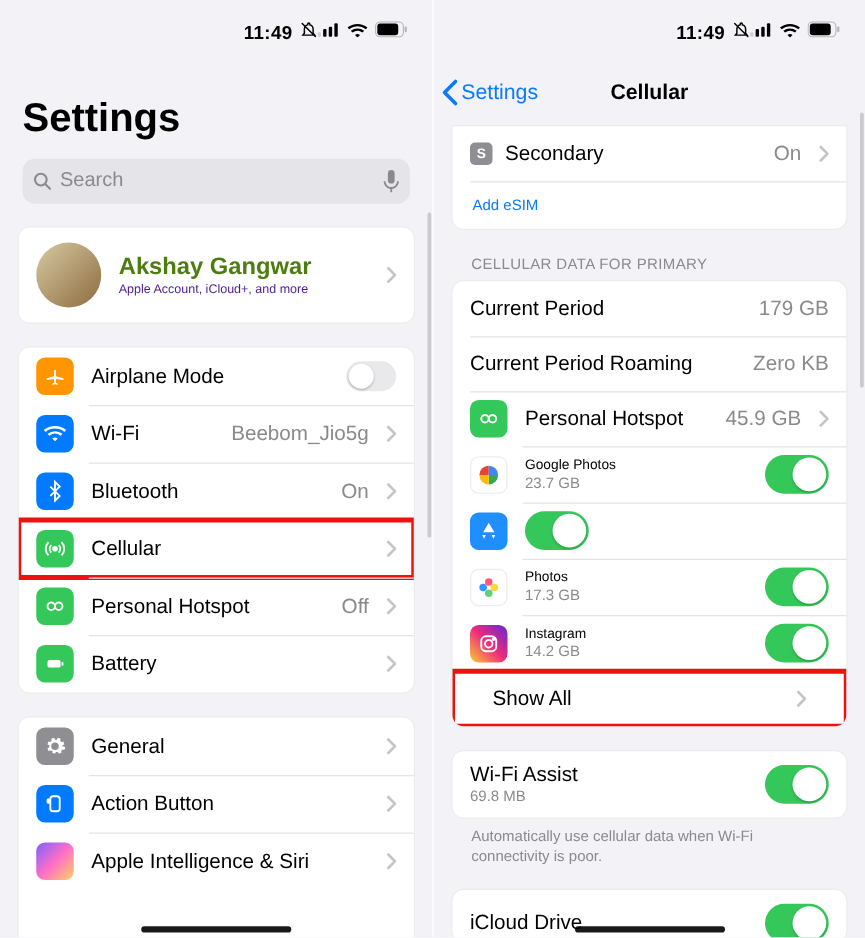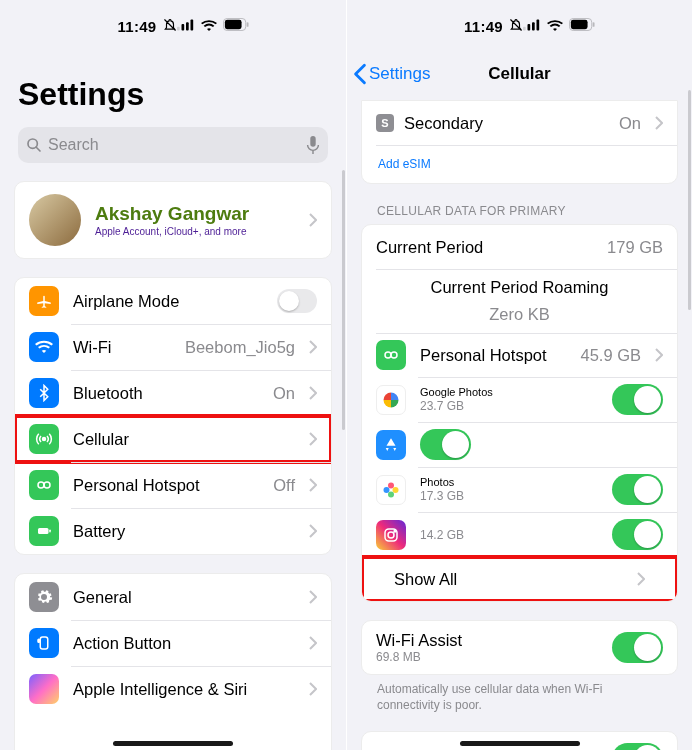--- a/index.html
+++ b/index.html
@@ -3,21 +3,21 @@
 <meta charset="utf-8">
 <style>
   * { box-sizing: border-box; margin: 0; padding: 0; -webkit-font-smoothing: antialiased; }
   html, body { font-family: -apple-system, "SF Pro Text", "Helvetica Neue", Arial, sans-serif; }
   body { background: #fff; width: 692px; height: 750px; overflow: hidden; display: flex; }
 
   .phone { width: 346px; height: 750px; background: #f2f2f7; position: relative; overflow: hidden; }
   .phone + .phone { border-left: 1px solid #fff; }
 
   
-  .status-bar { height: 52px; display: flex; align-items: center; justify-content: center; padding: 0 20px 0 26px; margin-left: 14px; }
+  .status-bar { height: 52px; display: flex; align-items: center; justify-content: flex-end; padding: 0 20px 0 26px; margin-left: 14px; }
   .status-time { font-size: 15px; font-weight: 600; letter-spacing: .3px; display: flex; align-items: center; gap: 6px; }
   .status-right { display: flex; align-items: center; gap: 6px; }
 
   
   .large-title { font-size: 32px; font-weight: 700; padding: 24px 18px 8px 18px; color:#000; }
   .search-bar { margin: 6px 18px 0 18px; height: 36px; border-radius: 10px; background: #e4e4e9; display:flex; align-items:center; padding: 0 8px; justify-content:space-between;}
   .search-bar .left { display:flex; align-items:center; gap:6px; color:#8a8a8e; font-size:16px;}
   .search-icon svg, .mic-icon svg { display:block; }
 
   
@@ -326,21 +326,21 @@
     <div class="link-row">Add eSIM</div>
   </div>
 
   <div class="section-header">CELLULAR DATA FOR PRIMARY</div>
   <div class="section" style="margin-top:0">
     <div class="row" style="gap:8px;padding:9px 14px;">
       <div class="label">Current Period</div>
       <div class="value">179 GB</div>
       <div class="divider full"></div>
     </div>
-    <div class="row" style="gap:8px;padding:9px 14px;flex-direction:column;">
+    <div class="row" style="gap:8px;padding:9px 14px;">
       <div class="label">Current Period Roaming</div>
       <div class="value">Zero KB</div>
       <div class="divider full"></div>
     </div>
     <div class="row app-row">
       <div class="icon-box bg-hotspot">
           <svg viewBox="0 0 24 24" fill="none" stroke="#fff" stroke-width="2">
             <circle cx="8" cy="12" r="4"></circle>
             <circle cx="16" cy="12" r="4"></circle>
           </svg>
@@ -404,20 +404,21 @@
     </div>
     <div class="row app-row">
       <div class="icon-box bg-instagram">
           <svg viewBox="0 0 24 24" fill="none" stroke="#fff" stroke-width="2">
             <rect x="4" y="4" width="16" height="16" rx="5"></rect>
             <circle cx="12" cy="12" r="4"></circle>
             <circle cx="17" cy="7" r="1" fill="#fff"></circle>
           </svg>
         </div>
       <div class="app-text" style="flex:1">
+        <div class="name">Instagram</div>
         <div class="sub">14.2 GB</div>
       </div>
       <div class="toggle big on">
           <div class="knob"></div>
         </div>
       <div class="divider full"></div>
     </div>
     <div class="row highlight-red" style="padding:11px 32px">
       <div class="label">Show All</div>
       <span class="chev">

